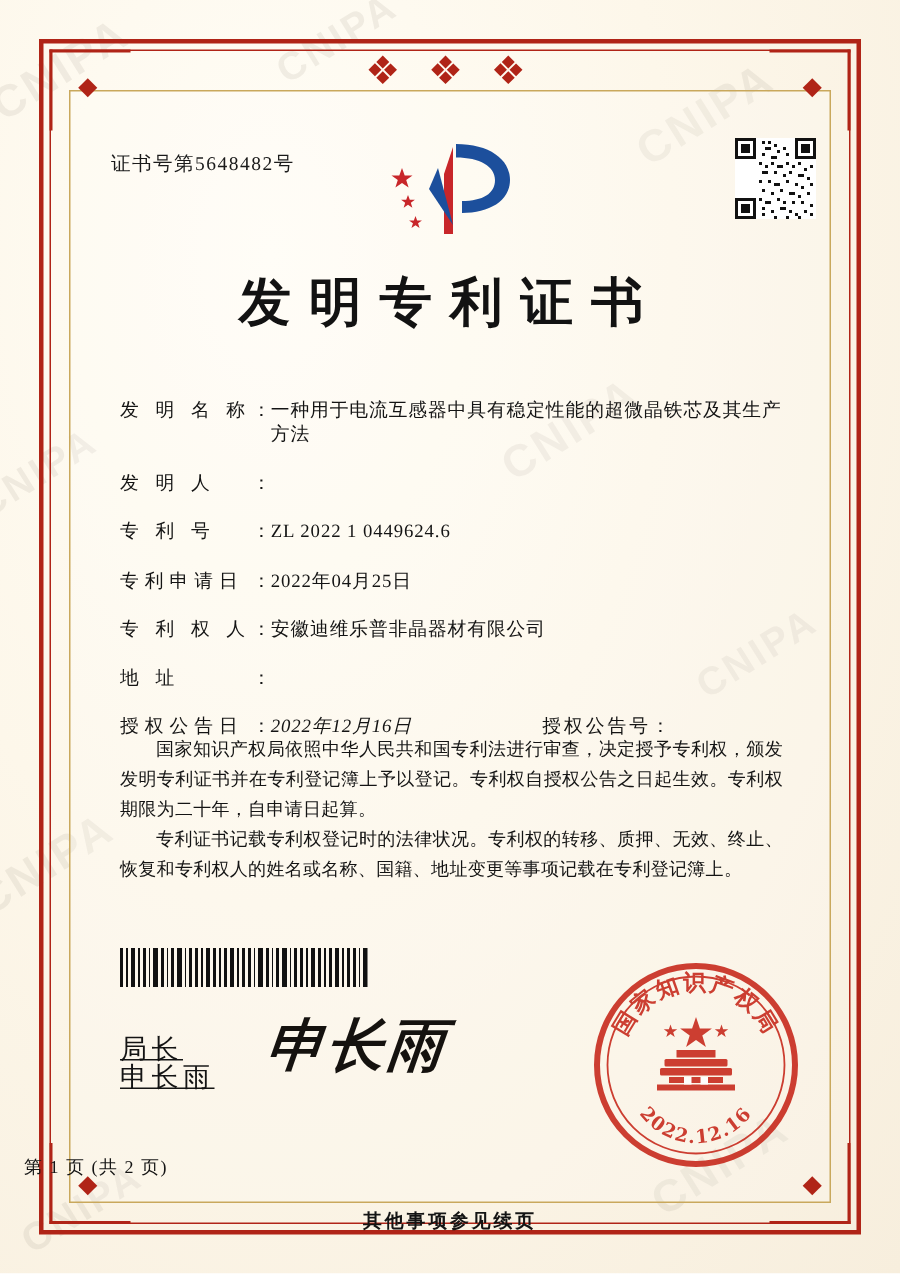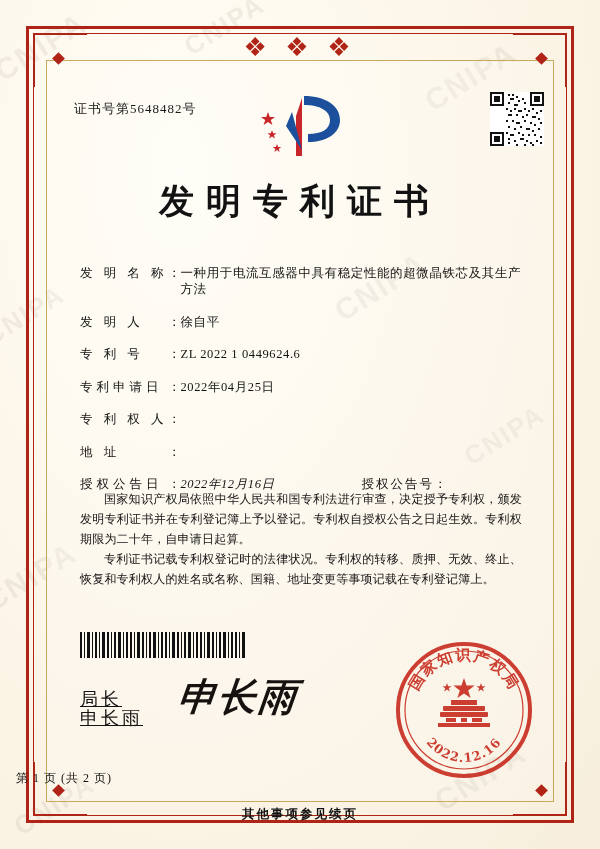--- a/index.html
+++ b/index.html
@@ -345,35 +345,35 @@
 
   <div class="fields">
     <div class="frow">
       <span class="flabel">发 明 名 称</span>
       <span class="fcolon">：</span>
       <span class="fvalue">一种用于电流互感器中具有稳定性能的超微晶铁芯及其生产方法</span>
     </div>
     <div class="frow">
       <span class="flabel">发 明 人</span>
       <span class="fcolon">：</span>
-      <span class="fvalue">徐自平</span>
     </div>
     <div class="frow">
       <span class="flabel">专 利 号</span>
       <span class="fcolon">：</span>
       <span class="fvalue">ZL 2022 1 0449624.6</span>
     </div>
     <div class="frow">
       <span class="flabel">专利申请日</span>
       <span class="fcolon">：</span>
       <span class="fvalue">2022年04月25日</span>
     </div>
     <div class="frow">
       <span class="flabel">专 利 权 人</span>
       <span class="fcolon">：</span>
+      <span class="fvalue">安徽迪维乐普非晶器材有限公司</span>
     </div>
     <div class="frow">
       <span class="flabel">地 址</span>
       <span class="fcolon">：</span>
     </div>
     <div class="frow inline">
       <span class="flabel">授权公告日</span>
       <span class="fcolon">：</span>
       <span class="fvalue">2022年12月16日</span>
       <span class="flabel2">授权公告号</span>

